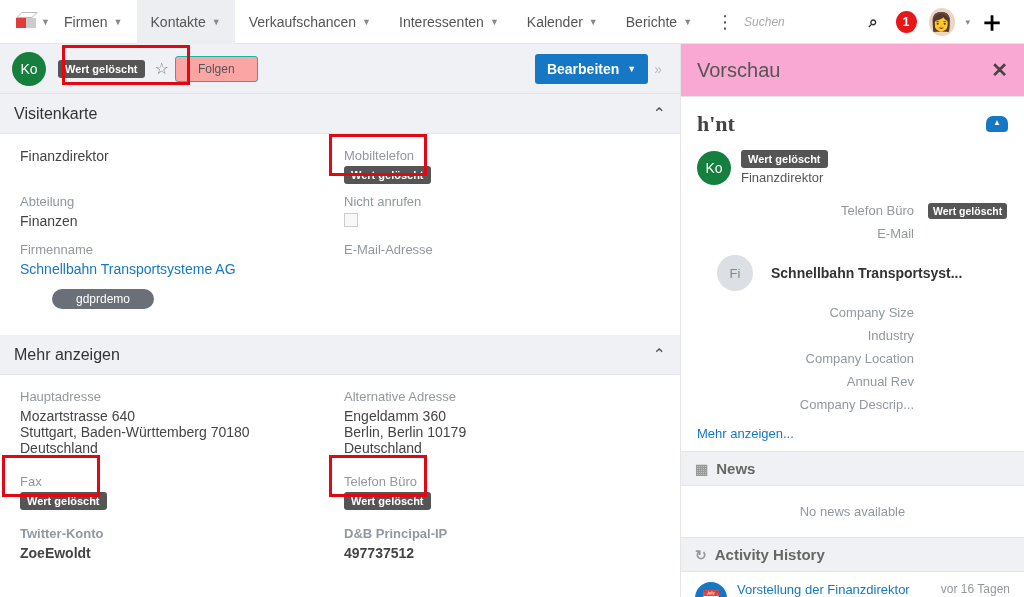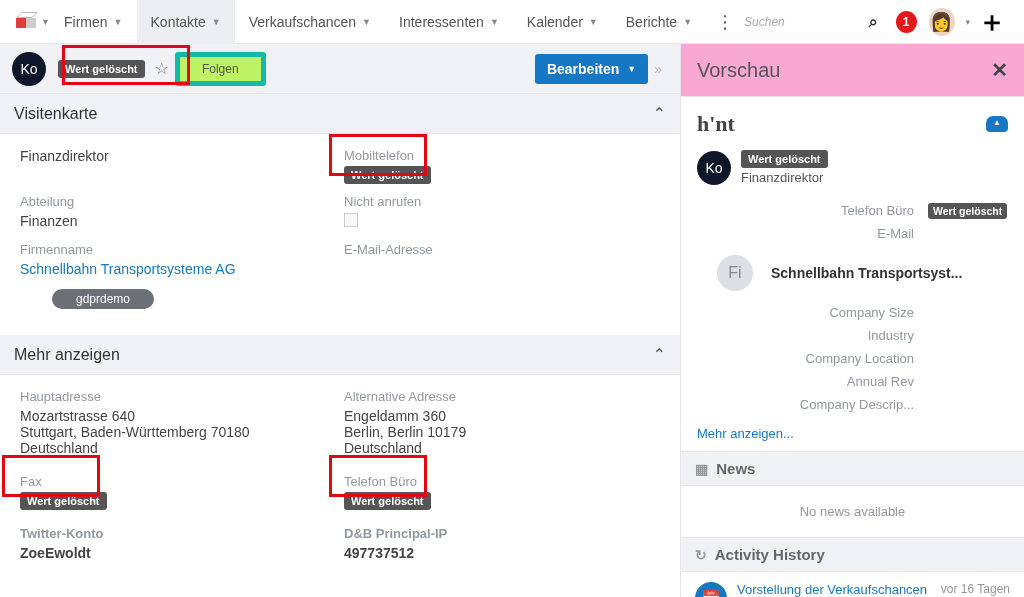--- a/index.html
+++ b/index.html
@@ -20,24 +20,24 @@
   .search-icon { font-size:16px; padding:0 10px; cursor:pointer; }
   .badge-red { width:22px; height:22px; background:#e61718; border-radius:50%; display:flex; align-items:center; justify-content:center; color:#fff; font-size:12px; font-weight:bold; margin:0 8px; cursor:pointer; }
   .avatar-small { width:28px; height:28px; border-radius:50%; background:#ecd5c5; margin:0 4px; cursor:pointer; display:inline-flex; align-items:center; justify-content:center; font-size:18px; }
   .plus { font-size:28px; font-weight:bold; color:#000; padding:0 8px; cursor:pointer; }
 
   .main-area { display:flex; height:553px; }
   .left { width:680px; overflow:hidden; }
   .right { flex:1; background:#fff; border-left:1px solid #e5e5e5; overflow:hidden; }
 
   .header-bar { height:50px; background:#f0f1f4; border-bottom:1px solid #e5e5e5; display:flex; align-items:center; padding:0 12px; }
-  .avatar-ko { width:34px; height:34px; border-radius:50%; background:#0f172a; color:#fff; display:flex; align-items:center; justify-content:center; font-size:14px; }
+  .avatar-ko { width:34px; height:34px; border-radius:50%; background:#15803d; color:#fff; display:flex; align-items:center; justify-content:center; font-size:14px; }
   .pill { background:#555; color:#fff; font-size:11px; padding:3px 7px; border-radius:3px; font-weight:bold; }
   .star-icon { margin:0 6px 0 10px; font-size:16px; color:#777; cursor:pointer; }
-  .btn-follow { background:#bef264; border:5px solid #14b8a6; border-radius:3px; padding:5px 22px; font-size:12px; color:#555; cursor:pointer; }
+  .btn-follow { background:#fca5a5; border:1px solid #14b8a6; border-radius:3px; padding:5px 22px; font-size:12px; color:#555; cursor:pointer; }
   .btn-primary { background:#1678c4; color:#fff; border:none; border-radius:3px; padding:7px 12px; font-size:14px; font-weight:bold; display:flex; align-items:center; cursor:pointer; }
   .btn-primary .caret { color:#fff; font-size:9px; margin-left:8px; }
   .chev-right { color:#bbb; padding:0 6px; font-size:14px; }
 
   .redbox { position:absolute; border:3px solid #e30613; pointer-events:none; }
 
   .panel-header { background:#f0f1f4; padding:10px 14px; font-size:16px; display:flex; align-items:center; border-bottom:1px solid #e5e5e5; }
   .panel-header .collapse { margin-left:auto; color:#555; cursor:pointer; }
 
   .panel-body { padding:8px 16px 20px; }
@@ -59,21 +59,21 @@
   .cloud-icon::after { content:"▲"; color:#fff; font-size:8px; position:absolute; left:7px; top:2px; }
 
   .preview-contact { display:flex; align-items:center; padding:0 16px 10px; }
   .subtext { color:#555; font-size:13px; }
   .right-table { padding:4px 16px; }
   .rt-row { display:flex; padding:4px 0; }
   .rt-label { flex:1; text-align:right; color:#9198a0; padding-right:14px; font-size:13px; }
   .rt-val { min-width:80px; text-align:left; }
   .pill-sm { background:#555; color:#fff; font-size:10.5px; padding:2px 5px; border-radius:3px; font-weight:bold; }
 
-  .avatar-fi { width:36px; height:36px; border-radius:50%; background:#dcdfe4; color:#888; display:flex; align-items:center; justify-content:center; font-size:16px; margin:6px 0 6px 20px; }
+  .avatar-fi { width:36px; height:36px; border-radius:50%; background:#dcdfe4; color:#888; display:flex; align-items:center; justify-content:center; font-size:13px; margin:6px 0 6px 20px; }
   .company-name { font-weight:bold; color:#333; font-size:14px; margin-left:18px; }
 
   .section-bar { background:#f0f1f4; border-top:1px solid #e5e5e5; border-bottom:1px solid #e5e5e5; padding:8px 14px; font-size:15px; font-weight:bold; color:#666; display:flex; align-items:center; }
   .section-bar .sicon { margin-right:8px; color:#999; font-size:14px; }
   .no-news { color:#9198a0; text-align:center; padding:18px 0; font-size:13px; }
   .activity-item { display:flex; padding:10px 14px; }
   .act-icon { width:32px; height:32px; border-radius:50%; background:#1678c4; color:#fff; display:flex; align-items:center; justify-content:center; font-size:16px; margin-right:10px; flex-shrink:0; }
   .act-title { color:#1678c4; font-size:13px; cursor:pointer; }
   .act-time { color:#9198a0; font-size:12px; text-align:right; margin-left:auto; white-space:nowrap; padding-left:6px; }
   .more-link { color:#1678c4; font-size:13px; display:block; padding:6px 0 10px 16px; cursor:pointer; }
@@ -290,19 +290,19 @@
       </div>
     <div class="no-news">No news available</div>
 
     <div class="section-bar">
         <span class="sicon">↻</span>
         <span>Activity History</span>
       </div>
     <div class="activity-item">
       <div class="act-icon">📅</div>
       <div style="min-width:0;">
-        <div class="act-title">Vorstellung der Verkaufschancen</div>
+        <div class="act-title">Vorstellung der Finanzdirektor</div>
 
       </div>
       <div class="act-time">vor 16 Tagen</div>
     </div>
   </div>
 </div>
 
 </body></html>

